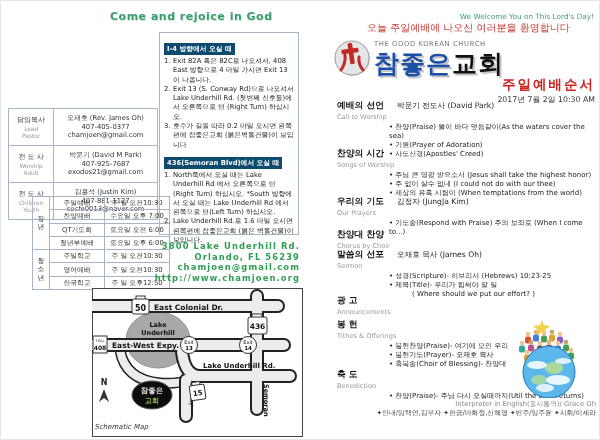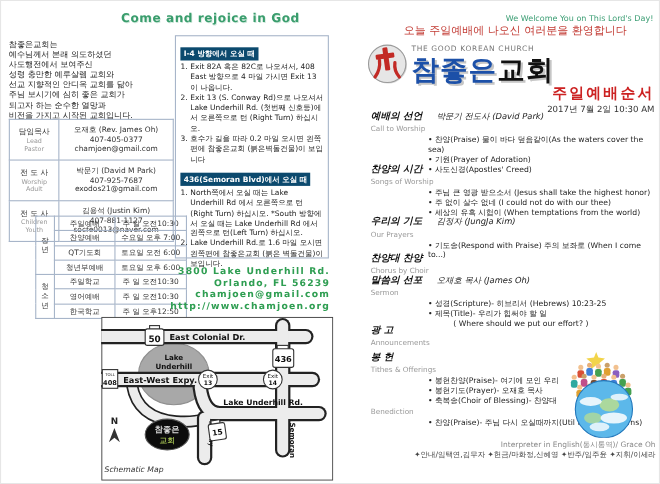--- a/index.html
+++ b/index.html
@@ -46,50 +46,40 @@
   .welc-ko{left:367px;top:21px;width:214px;text-align:left;font-size:10px;color:#c23a33;}
   .church-en{left:374px;top:40px;font-size:6.8px;color:#777;letter-spacing:.6px;}
   .church-ko{left:374px;top:47px;font-size:25px;font-weight:bold;letter-spacing:1px;text-shadow:2px 2px 0 #c6c6c6;}
   .church-ko .blue{color:#1c50a8;}
   .church-ko .black{color:#111;}
   .btitle{left:395px;top:76px;width:200px;text-align:right;font-size:13.5px;font-weight:bold;color:#cc2222;letter-spacing:2px;}
   .bdate{left:395px;top:94px;width:200px;text-align:right;font-size:7.8px;color:#333;}
 
   
   .sec{position:absolute;left:337px;width:262px;}
-  .sec .row1{font-size:8.8px;font-weight:bold;color:#111;font-style:italic;}
+  .sec .row1{font-size:8.8px;font-weight:bold;color:#111;}
   .sec .person{font-weight:normal;font-size:7.6px;margin-left:13px;color:#222;}
   .sec .en{font-size:6.6px;color:#999;margin-top:1px;}
   .sec .items{margin-top:2px;padding-left:52px;}
   .item{font-size:7px;line-height:9px;color:#222;}
   .item::before{content:"•  ";}
   .note{font-size:7px;line-height:9px;color:#222;padding-left:75px;}
 
   .foot1{left:330px;top:399px;width:266px;text-align:right;font-size:6.8px;color:#888;}
   .foot2{left:300px;top:408px;width:296px;text-align:right;font-size:6.8px;color:#444;}
 
   svg text{font-family:"DejaVu Sans","Liberation Sans",sans-serif;}
 </style>
 </head>
 <body>
 
 <div class="page">
 
   <div class="abs motto">Come and rejoice in God</div>
 
-  <div class="abs intro">
-    <div>참좋은교회는</div>
-    <div>예수님께서 본래 의도하셨던</div>
-    <div>사도행전에서 보여주신</div>
-    <div>성령 충만한 예루살렘 교회와</div>
-    <div>선교 지향적인 안디옥 교회를 닮아</div>
-    <div>주님 보시기에 심히 좋은 교회가</div>
-    <div>되고자 하는 순수한 열망과</div>
-    <div>비전을 가지고 시작된 교회입니다.</div>
-  </div>
 
   <table class="staff">
     <tbody>
         <tr>
       <td class="role">
         <div class="rko">담임목사</div>
         <div class="ren">Lead Pastor</div>
       </td>
       <td class="info">
         <div>오재호 (Rev. James Oh)</div>
@@ -325,20 +315,21 @@
     <div class="row1"><span>봉    헌</span></div>
     <div class="en">Tithes &amp; Offerings</div>
     <div class="items">
       <div class="item">봉헌찬양(Praise)- 여기에 모인 우리</div>
       <div class="item">봉헌기도(Prayer)- 오재호 목사</div>
       <div class="item">축복송(Choir of Blessing)- 찬양대</div>
     </div>
   </div>
 
   <div class="sec" style="top:369px;">
+    <div class="row1"><span>축    도</span></div>
     <div class="en">Benediction</div>
     <div class="items">
       <div class="item">찬양(Praise)- 주님 다시 오실때까지(Util the Lord returns)</div>
     </div>
   </div>
 
   <svg class="abs" style="left:502px;top:320px;" width="95" height="78" viewBox="0 0 95 78">
     <polygon points="40,0 42,5 48,6 43,10 44,16 40,12 35,16 36,10 31,6 38,5" fill="#f2d44a"></polygon>
     <g>
       <g>

